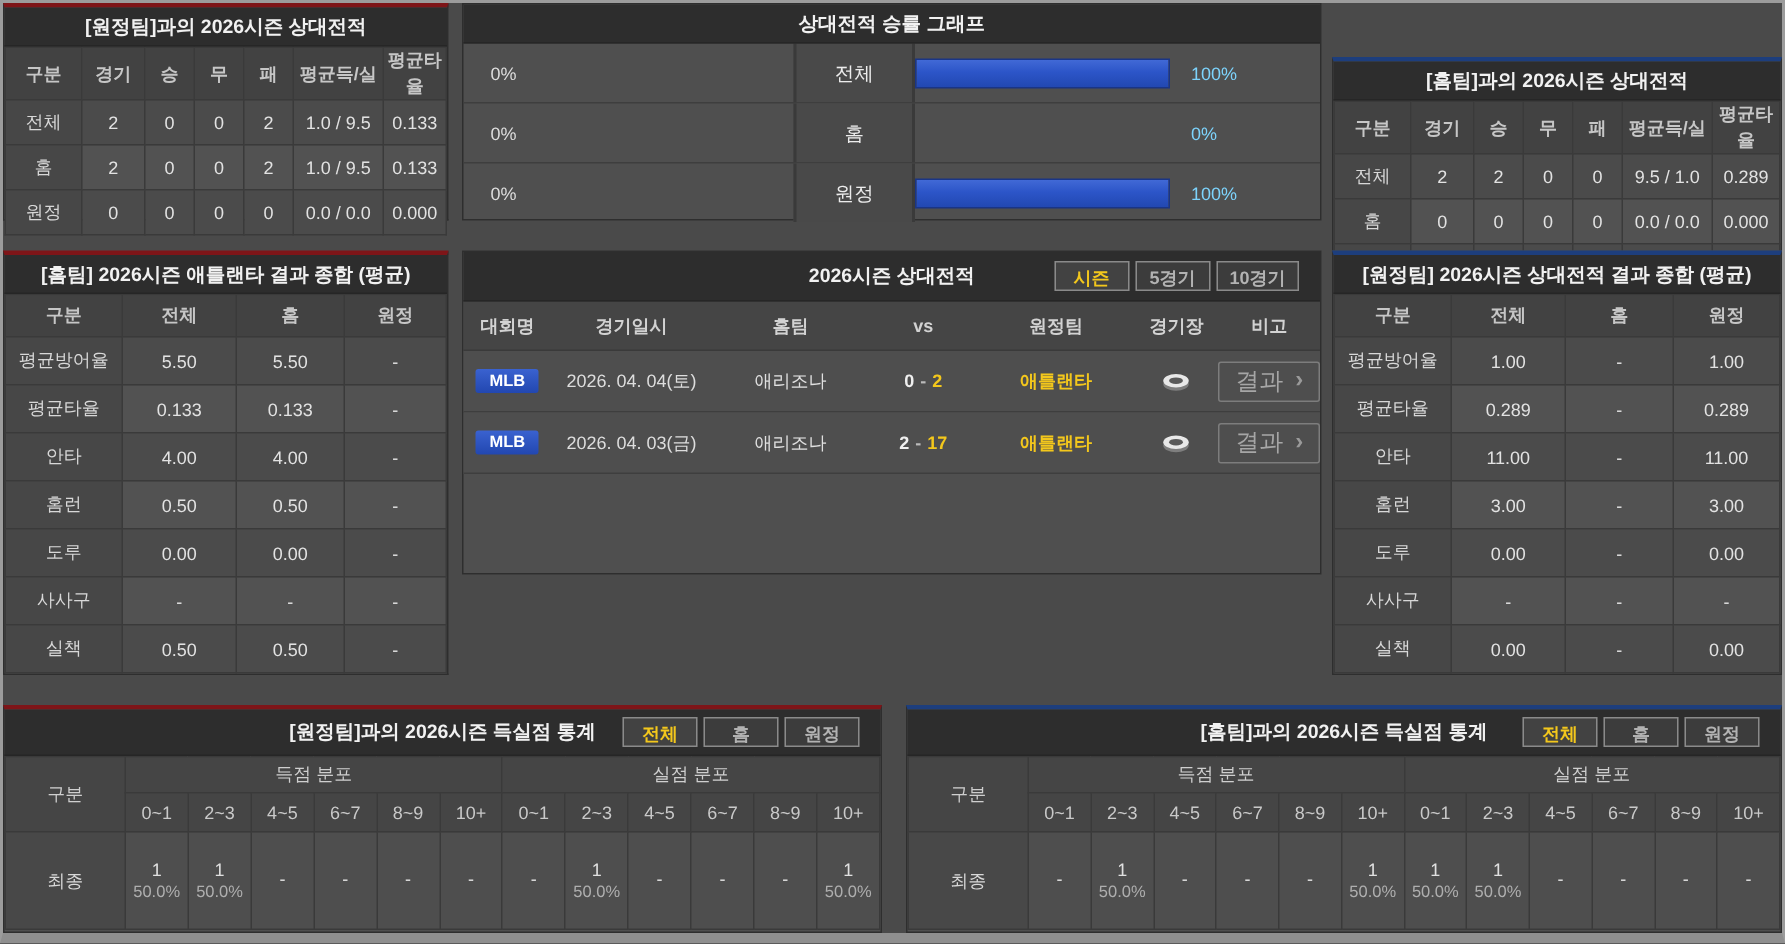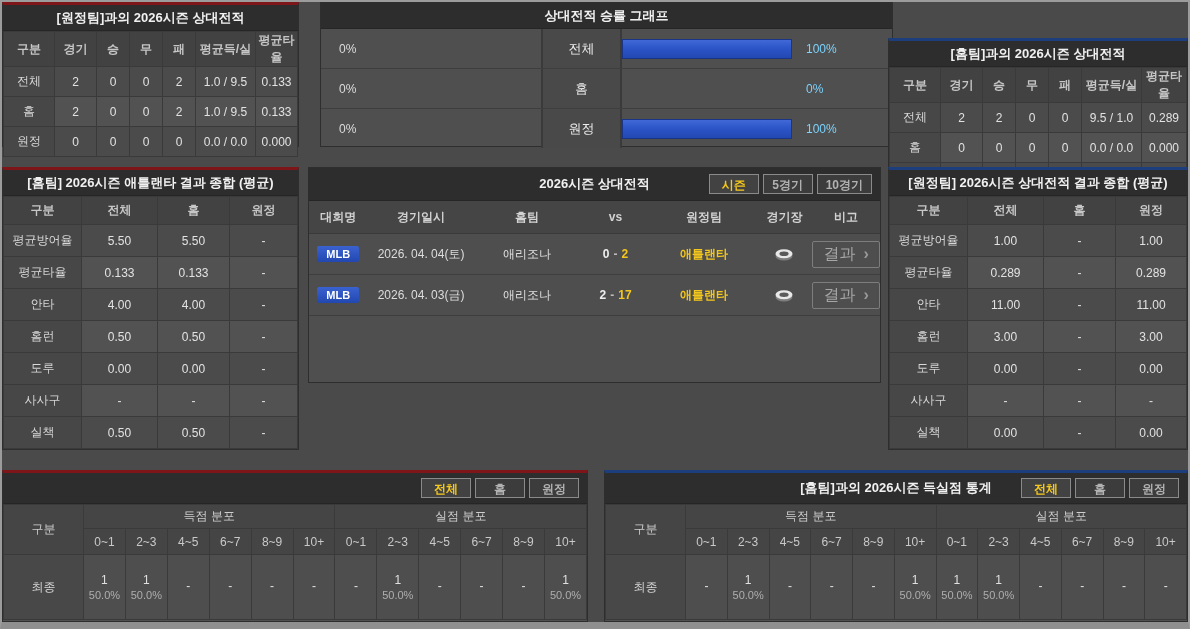--- a/index.html
+++ b/index.html
@@ -34,21 +34,21 @@
   .g-track-l{width:170px;display:flex;align-items:center;justify-content:flex-end}
   .g-center{width:77px;background:#494949;border-left:2px solid #3a3a3a;border-right:2px solid #3a3a3a;
             display:flex;align-items:center;justify-content:center;color:#ececec;font-size:13px}
   .g-track-r{width:170px;display:flex;align-items:center}
   .g-label-r{width:62px;display:flex;align-items:center;padding-left:14px;color:#7dd3fc;
              font-size:12px;box-sizing:border-box}
   .bar{height:20px;background:linear-gradient(180deg,#4169d6 0%,#2c55c8 45%,#2248b2 100%);
        border:1px solid #1a3585;box-sizing:border-box}
 
   
-  .tabs{position:absolute;right:8px;top:50%;transform:translateY(-50%);display:flex;gap:4px}
+  .tabs{position:absolute;right:14px;top:50%;transform:translateY(-50%);display:flex;gap:4px}
   .tab{min-width:50px;padding:0 8px;height:20px;line-height:20px;text-align:center;font-size:12px;
        color:#b2b2b2;background:#3c3c3c;border:1px solid #8a8a8a;box-sizing:border-box;cursor:pointer}
   .tab.active{color:#f3c71c;font-weight:bold;background:#424242}
 
   
   .sched-head{height:32px;background:#454545;border-bottom:1px solid #3a3a3a;display:flex;
               align-items:center;color:#d2d2d2;font-size:12px;font-weight:bold}
   .sched-row{height:40px;display:flex;align-items:center;border-bottom:1px solid #3e3e3e;
              font-size:12px;color:#dddddd;background:#4e4e4e}
   .c-league{width:82px;text-align:center}
@@ -136,21 +136,21 @@
         <td>0</td>
         <td>0</td>
         <td>0</td>
         <td>0.0 / 0.0</td>
         <td>0.000</td>
       </tr>
     </tbody>
   </table>
 </div>
 
-<div class="panel" style="left:320px;top:2px;width:573px;height:145px;">
+<div class="panel" style="left:308px;top:2px;width:573px;height:145px;">
   <div class="title-bar">상대전적 승률 그래프</div>
   <div class="graph-row">
     <div class="g-label-l">0%</div>
     <div class="g-track-l"></div>
     <div class="g-center">전체</div>
     <div class="g-track-r">
         <div class="bar" style="width: 100%;"></div>
       </div>
     <div class="g-label-r">100%</div>
   </div>
@@ -418,20 +418,21 @@
           <td>0.00</td>
           <td>-</td>
           <td>0.00</td>
         </tr>
     </tbody>
   </table>
 </div>
 
 <div class="panel accent-red" style="left:2px;top:470px;width:586px;height:152px;">
   <div class="bpanel-title">
+    <span>[원정팀]과의 2026시즌 득실점 통계</span>
     <div class="tabs">
       <div class="tab active">전체</div>
       <div class="tab">홈</div>
       <div class="tab">원정</div>
     </div>
   </div>
   <table class="dist">
     <colgroup>
         <col style="width:80px">
         <col>

